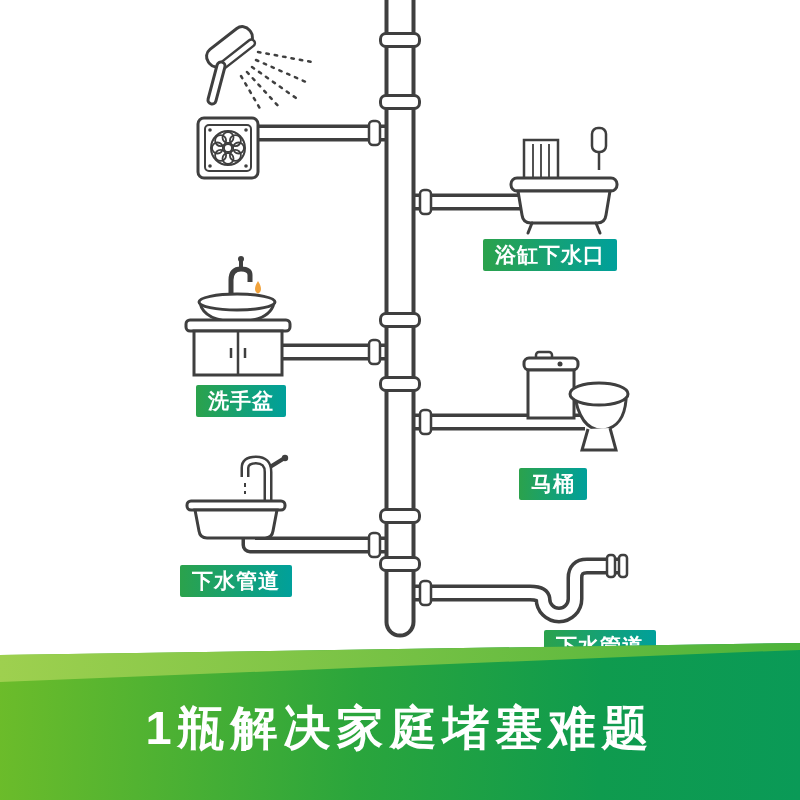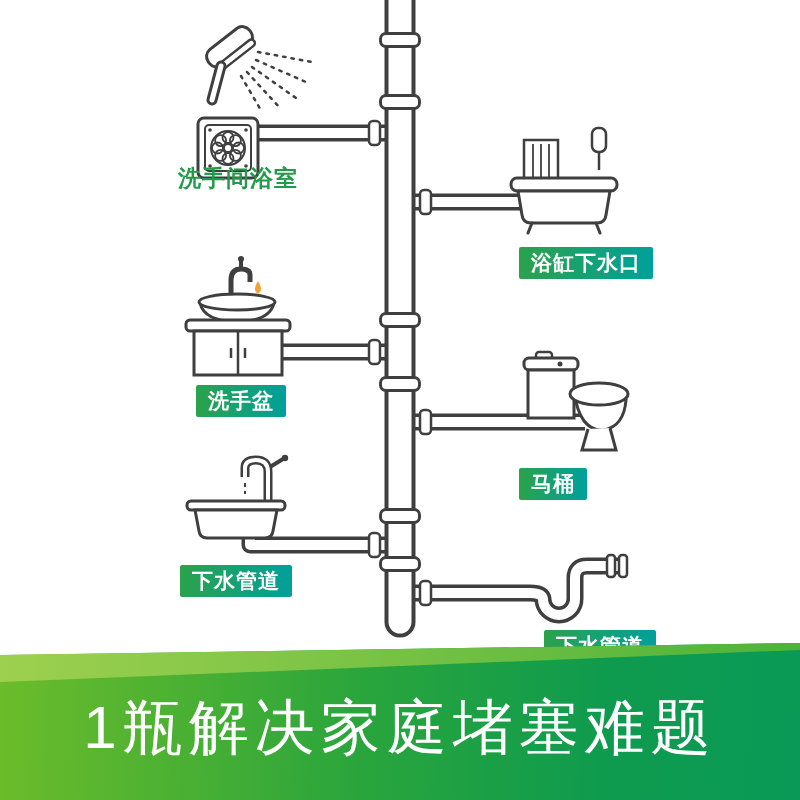--- a/index.html
+++ b/index.html
@@ -16,40 +16,40 @@
     letter-spacing:1px;
   }
   
   .badge{
     position:absolute;display:inline-block;
     padding:3px 12px;border-radius:2px;
     background:linear-gradient(90deg,#2ba24c,#00a09b);
     color:#ffffff;font-size:21px;font-weight:700;letter-spacing:1px;
     line-height:1.25;white-space:nowrap;
   }
-  .badge-bathtub{left:519px;top:239px;margin-top:8px;}
+  .badge-bathtub{left:483px;top:239px;}
   .badge-washbasin{left:196px;top:385px;}
   .badge-toilet{left:519px;top:468px;}
   .badge-kitchen{left:180px;top:565px;}
   .badge-drainpipe{left:544px;top:630px;}
   
   .banner{
     position:absolute;left:0;right:0;top:643px;height:157px;
     background:linear-gradient(92deg,#6cbc2a 0%,#2aa53c 45%,#0f9b4e 75%,#0a9a57 100%);
     clip-path:polygon(0 12px,100% 0,100% 100%,0 100%);
     display:flex;align-items:center;justify-content:center;
   }
   .banner-stripe{
     position:absolute;left:0;top:0;width:100%;height:46px;
     background:linear-gradient(90deg,#9ed04f,#4db33a);
     clip-path:polygon(0 0,100% 0,100% 15%,0 85%);
   }
   .banner-text{
     position:relative;z-index:2;
-    color:#ffffff;font-size:60px;font-weight:400;
+    color:#ffffff;font-size:47px;font-weight:700;
     letter-spacing:6px;padding-top:14px;white-space:nowrap;
   }
 </style>
 </head>
 <body>
 
 <div class="stage">
 
   <svg width="800" height="800" viewBox="0 0 800 800">
 
@@ -181,21 +181,20 @@
       <path d="M195 510 L199 531 Q200 538 207 538 L265 538 Q272 538 273 531 L277 510 Z" fill="#ffffff" stroke-width="3"></path>
     </g>
 
     <g fill="#ffffff" stroke="#3f3f3f" stroke-width="2.5">
       <rect x="607" y="555" width="8" height="22" rx="3"></rect>
       <rect x="619" y="555" width="8" height="22" rx="3"></rect>
     </g>
   </svg>
 
   <div class="floor-label">
-    <div>洗手间浴室</div>
   </div>
 
   <div class="badge badge-bathtub">浴缸下水口</div>
   <div class="badge badge-washbasin">洗手盆</div>
   <div class="badge badge-toilet">马桶</div>
   <div class="badge badge-kitchen">下水管道</div>
   <div class="badge badge-drainpipe">下水管道</div>
 
   <div class="banner">
     <div class="banner-stripe"></div>

